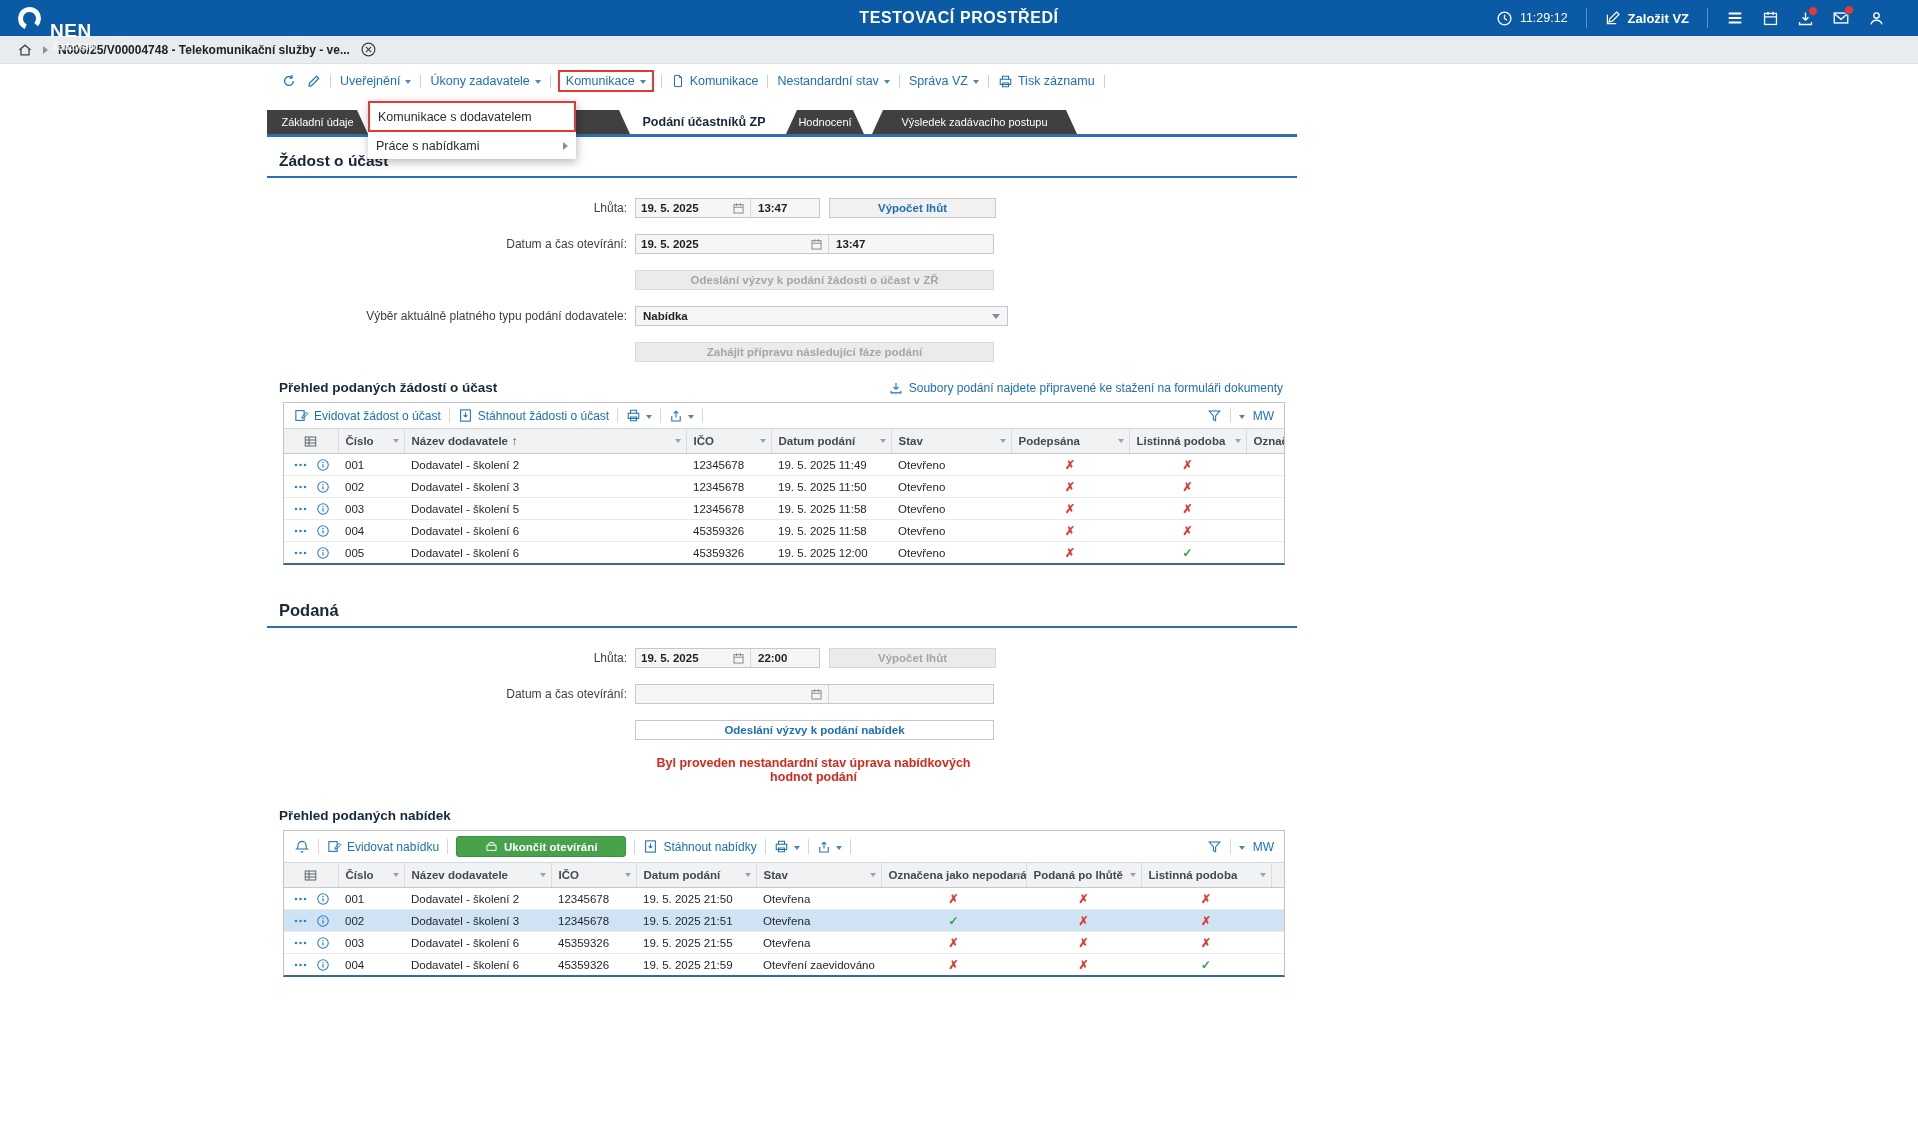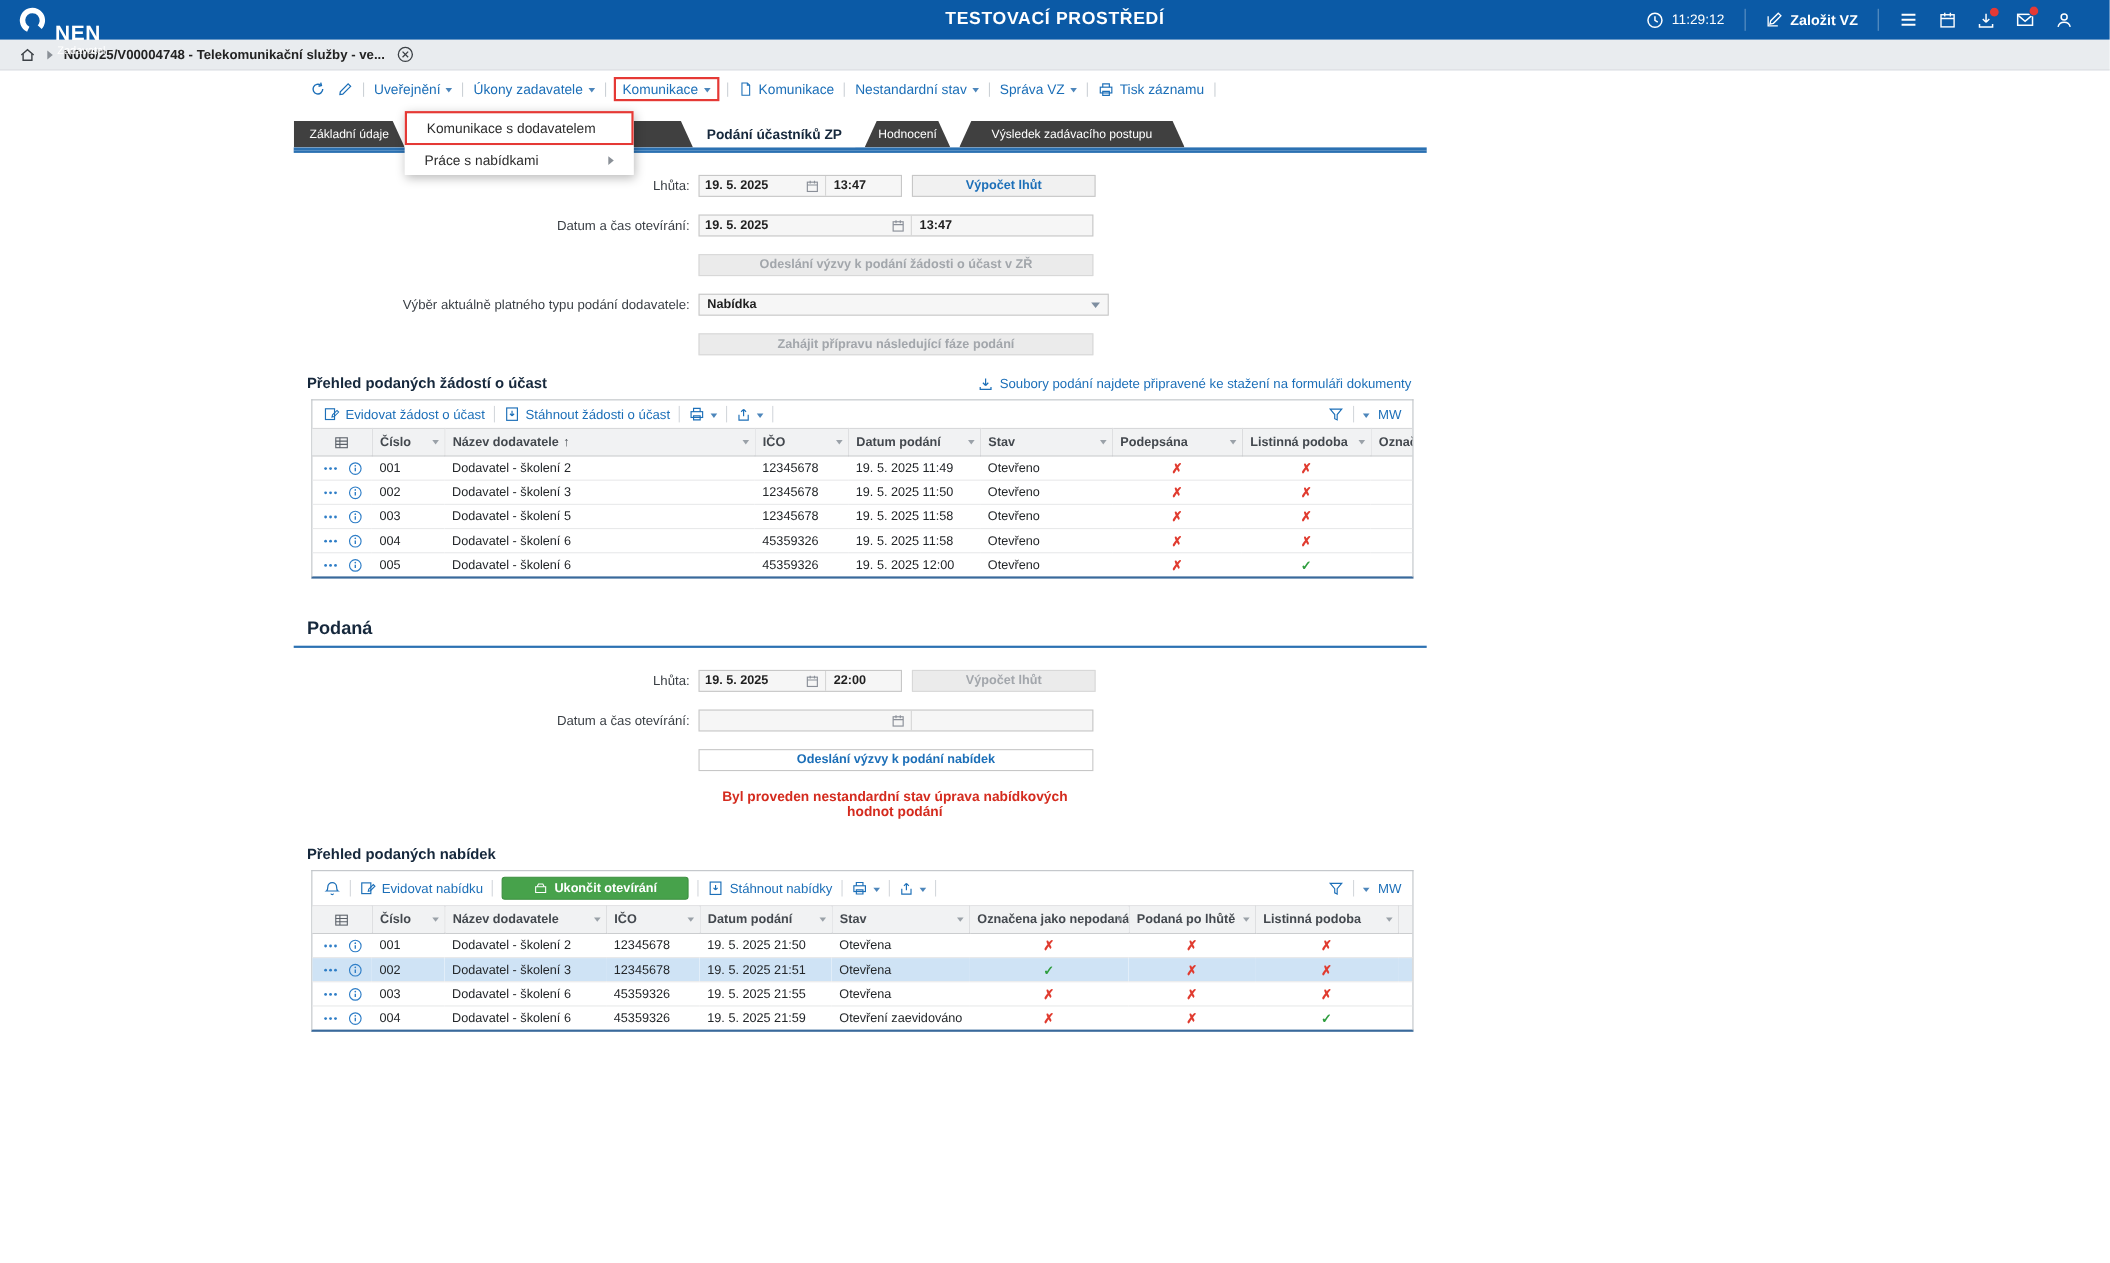--- a/index.html
+++ b/index.html
@@ -32,21 +32,21 @@
   
   .menubar{display:flex;align-items:center;gap:9px;padding:9px 0 8px 14px;font-size:12.5px;color:#1c6fb8;}
   .mi{display:flex;align-items:center;gap:5px;cursor:pointer;white-space:nowrap;color:#1c6fb8;}
   .msep{width:1px;height:13px;background:#ccd1d6;}
   .cd{width:0;height:0;border-left:3.5px solid transparent;border-right:3.5px solid transparent;border-top:4.5px solid #4d86bb;margin-top:2px;}
   .hl-red{border:2px solid #e53935;padding:2px 6px;margin:-4px -2px;}
   .mico{display:flex;color:#1c6fb8;cursor:pointer;}
 
   
   .dropdown{position:absolute;left:101px;top:37px;width:208px;background:#fff;box-shadow:1px 3px 9px rgba(0,0,0,.28);z-index:80;color:#2c2c2c;font-size:12.5px;}
-  .dd-item{height:27px;display:flex;align-items:center;justify-content:space-between;padding:0 18px;cursor:pointer;background:#fff;text-align:right;}
+  .dd-item{height:27px;display:flex;align-items:center;justify-content:space-between;padding:0 8px;cursor:pointer;background:#fff;text-align:right;}
   .dd-item.red{border:2px solid #e53935;}
 
   
   .tabs{display:flex;margin-top:13px;height:24px;position:relative;z-index:1;}
   .tab{height:24px;background:#404040;color:#fff;font-size:11px;display:flex;align-items:center;justify-content:center;white-space:nowrap;overflow:hidden;cursor:pointer;}
   .tab.first{clip-path:polygon(0 0,calc(100% - 11px) 0,100% 100%,0 100%);}
   .tab.mid{clip-path:polygon(11px 0,calc(100% - 11px) 0,100% 100%,0 100%);}
   .tab.active{background:#fff;color:#16283c;font-weight:700;font-size:12.5px;filter:drop-shadow(0 0 1px #b7c3cf);cursor:default;}
   .tw1{width:101px;}.tw2{width:262px;}.tw3{width:148px;}.tw4{width:78px;margin-left:8px;}.tw5{width:205px;margin-left:8px;}
   .tabs-line{height:3px;background:#2b71b2;}
@@ -277,20 +277,21 @@
       </div>
     <div class="tab mid tw4">
         <span>Hodnocení</span>
       </div>
     <div class="tab mid tw5">
         <span>Výsledek zadávacího postupu</span>
       </div>
   </div>
   <div class="tabs-line"></div>
 
+  <div class="sec-title">Žádost o účast</div>
   <div class="sec-rule"></div>
 
   <div class="form">
     <div class="frow">
       <span class="flabel">Lhůta:</span>
       <div class="ctrl dtgroup">
         <span class="dt-date">
           <span>19. 5. 2025</span>
           <span class="cal">
             <svg viewBox="0 0 20 20" width="13" height="13">

